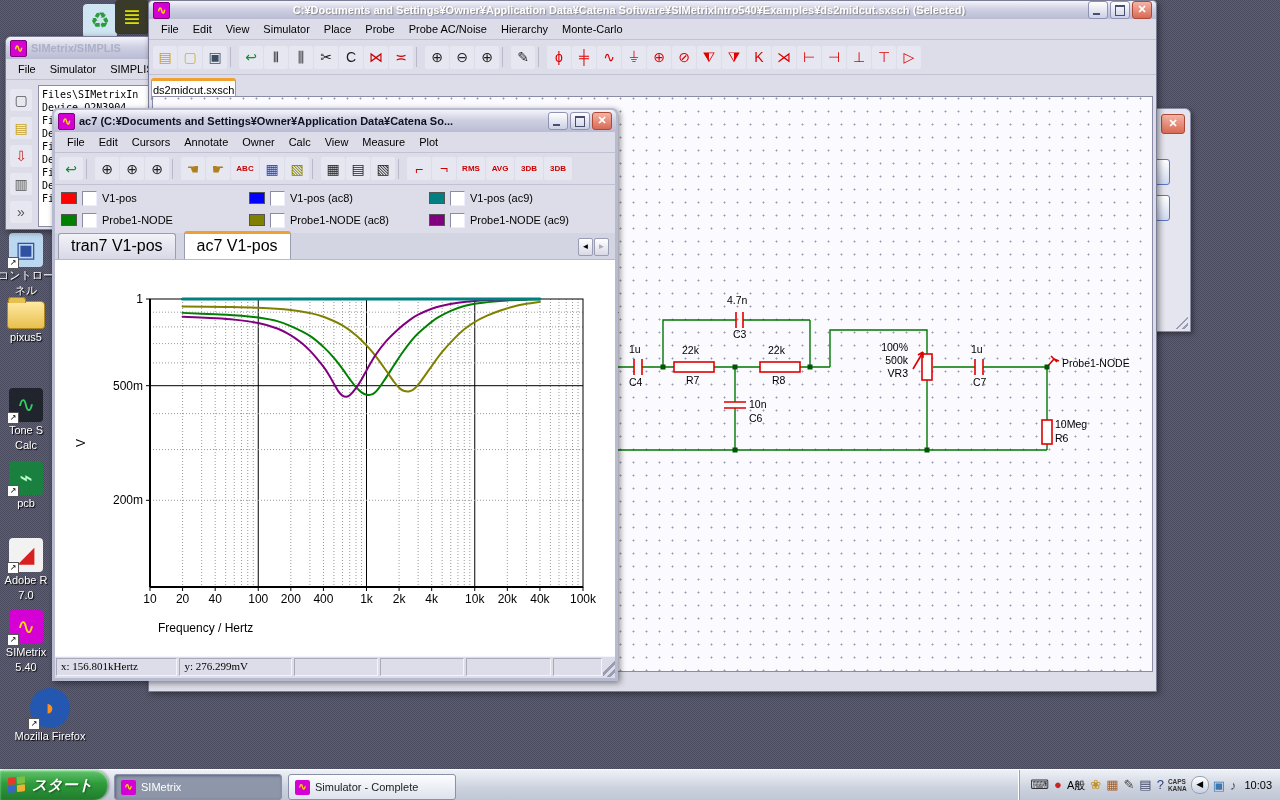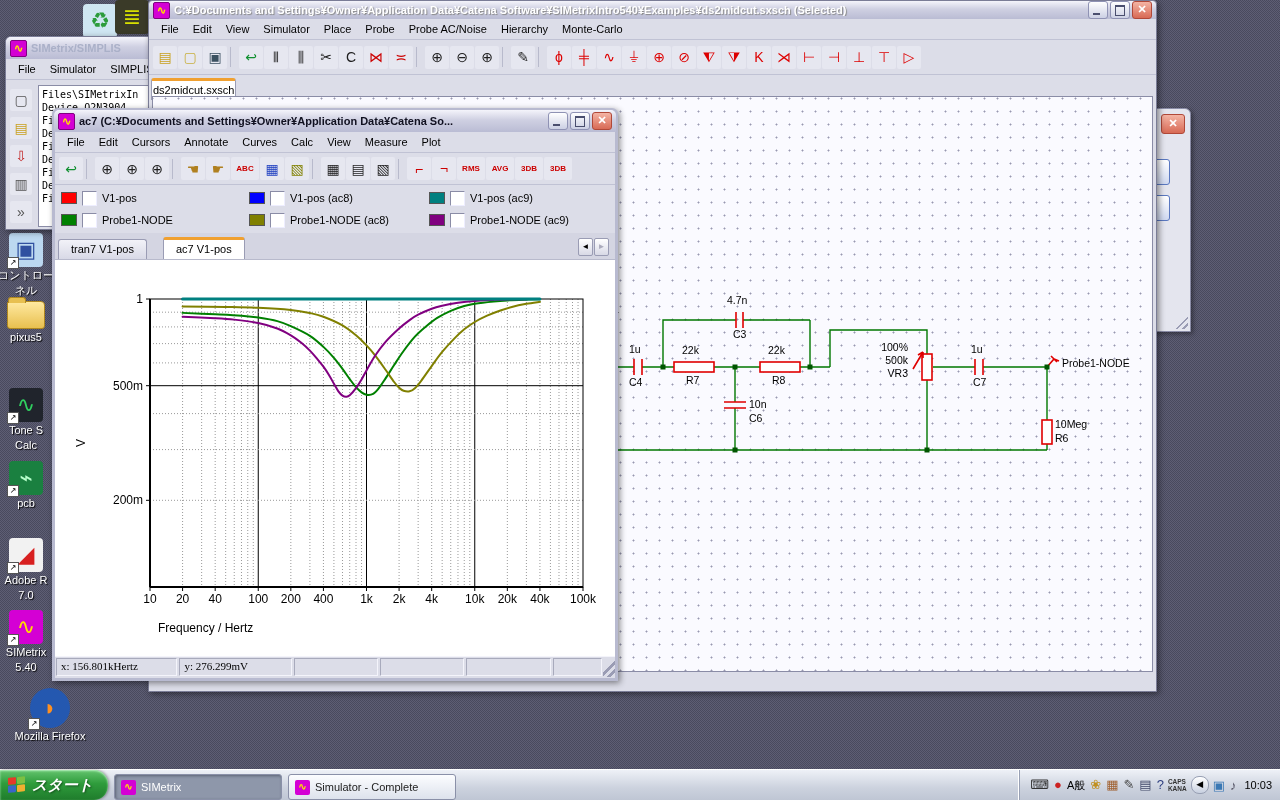--- a/index.html
+++ b/index.html
@@ -31,21 +31,21 @@
   .tsep{width:5px;height:20px;border-left:1px solid #b8bacc;margin:0 2px;flex:none;}
   .statusbar{display:flex;align-items:stretch;background:#dcdde8;border-top:1px solid #f4f4fb;font-size:11px;}
   .spanel{border:1px solid;border-color:#a8aabc #f4f4fb #f4f4fb #a8aabc;margin:1px;padding:1px 4px;
     white-space:nowrap;overflow:hidden;font-family:Liberation Serif, serif;}
   .grip{width:14px;background:
     linear-gradient(135deg,transparent 50%,#9a9cb4 50%,#9a9cb4 60%,transparent 60%,transparent 75%,#9a9cb4 75%,#9a9cb4 85%,transparent 85%);}
 
   
   #main-win{left:148px;top:0;width:1007px;height:690px;z-index:2;border-radius:4px 4px 0 0;}
   #main-win .titlebar{height:18px;}
-  #main-win .title-text{color:#fff;text-shadow:1px 1px 1px #888;font-size:11px;}
+  #main-win .title-text{color:#fff;text-shadow:1px 1px 1px #888;font-size:11px;text-align:center;}
   #main-tabrow{height:25px;display:flex;align-items:flex-end;padding-left:2px;background:#dcdde8;}
   .doc-tab{background:#fff;border:1px solid #9a9cb4;border-bottom:none;border-top:3px solid #f0a030;
     border-radius:3px 3px 0 0;font-size:11px;padding:3px 1px 4px;}
   #canvas{position:absolute;left:3px;right:3px;top:95px;bottom:19px;background:#fafaff;border:1px solid #8a8ca6;
     background-image:radial-gradient(#9898b0 0.8px,transparent 1.2px);background-size:13px 13px;
     background-position:6px 8px;overflow:hidden;}
   #schematic-svg{position:absolute;left:0;top:0;}
   #main-status{position:absolute;left:0;right:0;bottom:0;height:19px;}
 
   
@@ -60,22 +60,22 @@
   
   #plot-win{left:52px;top:108px;width:560px;height:567px;z-index:3;border:3px solid #b8bad0;border-radius:6px 6px 0 0;}
   #plot-win .titlebar{height:22px;margin:-1px -1px 0;}
   #plot-win .title-text{color:#101020;font-size:11px;}
   #legend{display:grid;grid-template-columns:188px 180px 1fr;grid-template-rows:22px 22px;
     grid-auto-flow:column;padding:2px 6px;background:#dcdde8;font-size:11px;}
   .leg-item{display:flex;align-items:center;gap:5px;}
   .leg-swatch{width:14px;height:10px;border:1px solid #555;flex:none;}
   .leg-check{width:13px;height:13px;background:#fff;border:1px solid;border-color:#8a8ca6 #eef #eef #8a8ca6;flex:none;}
   #plot-tabrow{height:26px;display:flex;align-items:flex-end;background:#d4d5e2;padding-left:3px;position:relative;}
-  .ptab{font-size:11px;padding:3px 12px 4px;border:1px solid #9a9cb4;border-bottom:none;border-radius:3px 3px 0 0;
-    background:linear-gradient(#f2f2f8,#d8d9e6);margin-right:16px;}
+  .ptab{font-size:16px;padding:3px 12px 4px;border:1px solid #9a9cb4;border-bottom:none;border-radius:3px 3px 0 0;
+    background:linear-gradient(#f2f2f8,#d8d9e6);margin-right:8px;}
   .ptab.active{background:#fff;border-top:3px solid #f0a030;}
   .tab-scroll{position:absolute;right:6px;top:5px;display:flex;gap:1px;}
   .tab-scroll span{width:13px;height:16px;border:1px solid #9a9cb4;background:linear-gradient(#fff,#d8d9e6);
     font-size:8px;text-align:center;line-height:15px;border-radius:2px;}
   #chart-wrap{position:relative;height:396px;background:#fff;border-top:1px solid #b8bacc;}
   #chart-svg{position:absolute;left:0;top:0;}
   #plot-status{height:20px;}
 
   
   #dialog-strip{position:absolute;left:1125px;top:108px;width:64px;height:222px;z-index:1;
@@ -331,21 +331,21 @@
         <span class="tbtn min"></span>
         <span class="tbtn max"></span>
         <span class="tbtn close">✕</span>
       </span>
     </div>
     <div class="menubar">
         <span class="menu-item">File</span>
         <span class="menu-item">Edit</span>
         <span class="menu-item">Cursors</span>
         <span class="menu-item">Annotate</span>
-        <span class="menu-item">Curves</span>
+        <span class="menu-item">Owner</span>
         <span class="menu-item">Calc</span>
         <span class="menu-item">View</span>
         <span class="menu-item">Measure</span>
         <span class="menu-item">Plot</span>
       </div>
     <div class="toolbar" style="height:27px">
         <span class="tool" style="color: rgb(16, 144, 48);">↩</span>
         <span class="tsep"></span>
         <span class="tool" style="color: rgb(32, 32, 32);">⊕</span>
         <span class="tool" style="color: rgb(32, 32, 32);">⊕</span>

